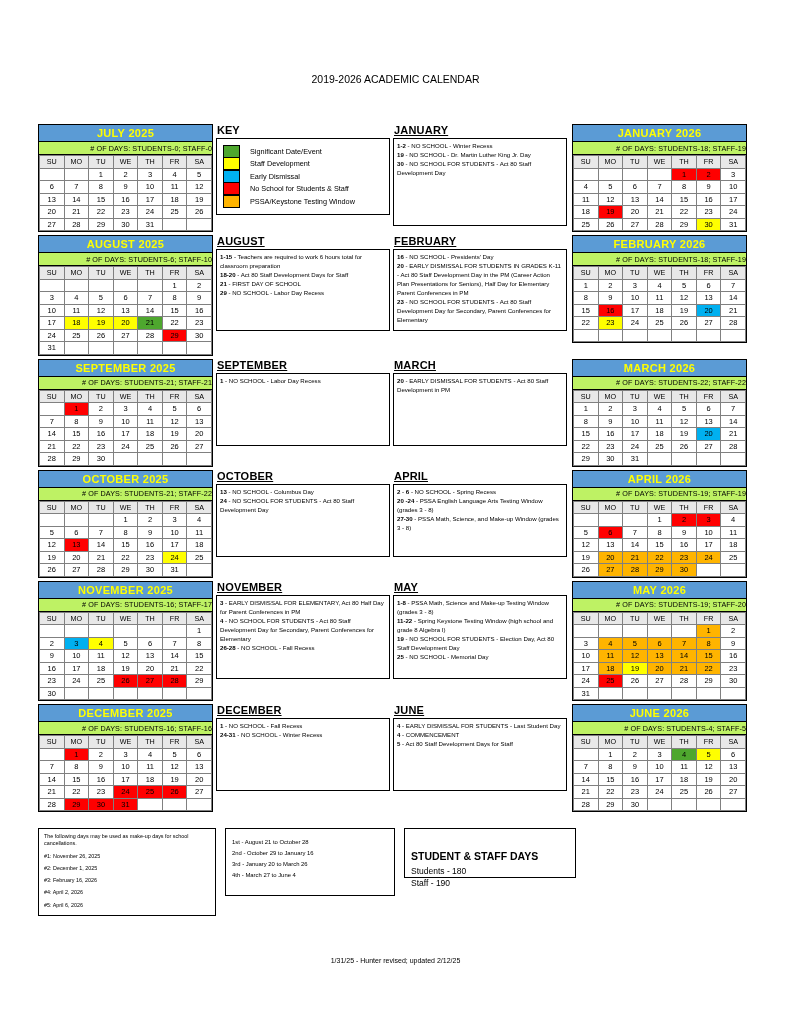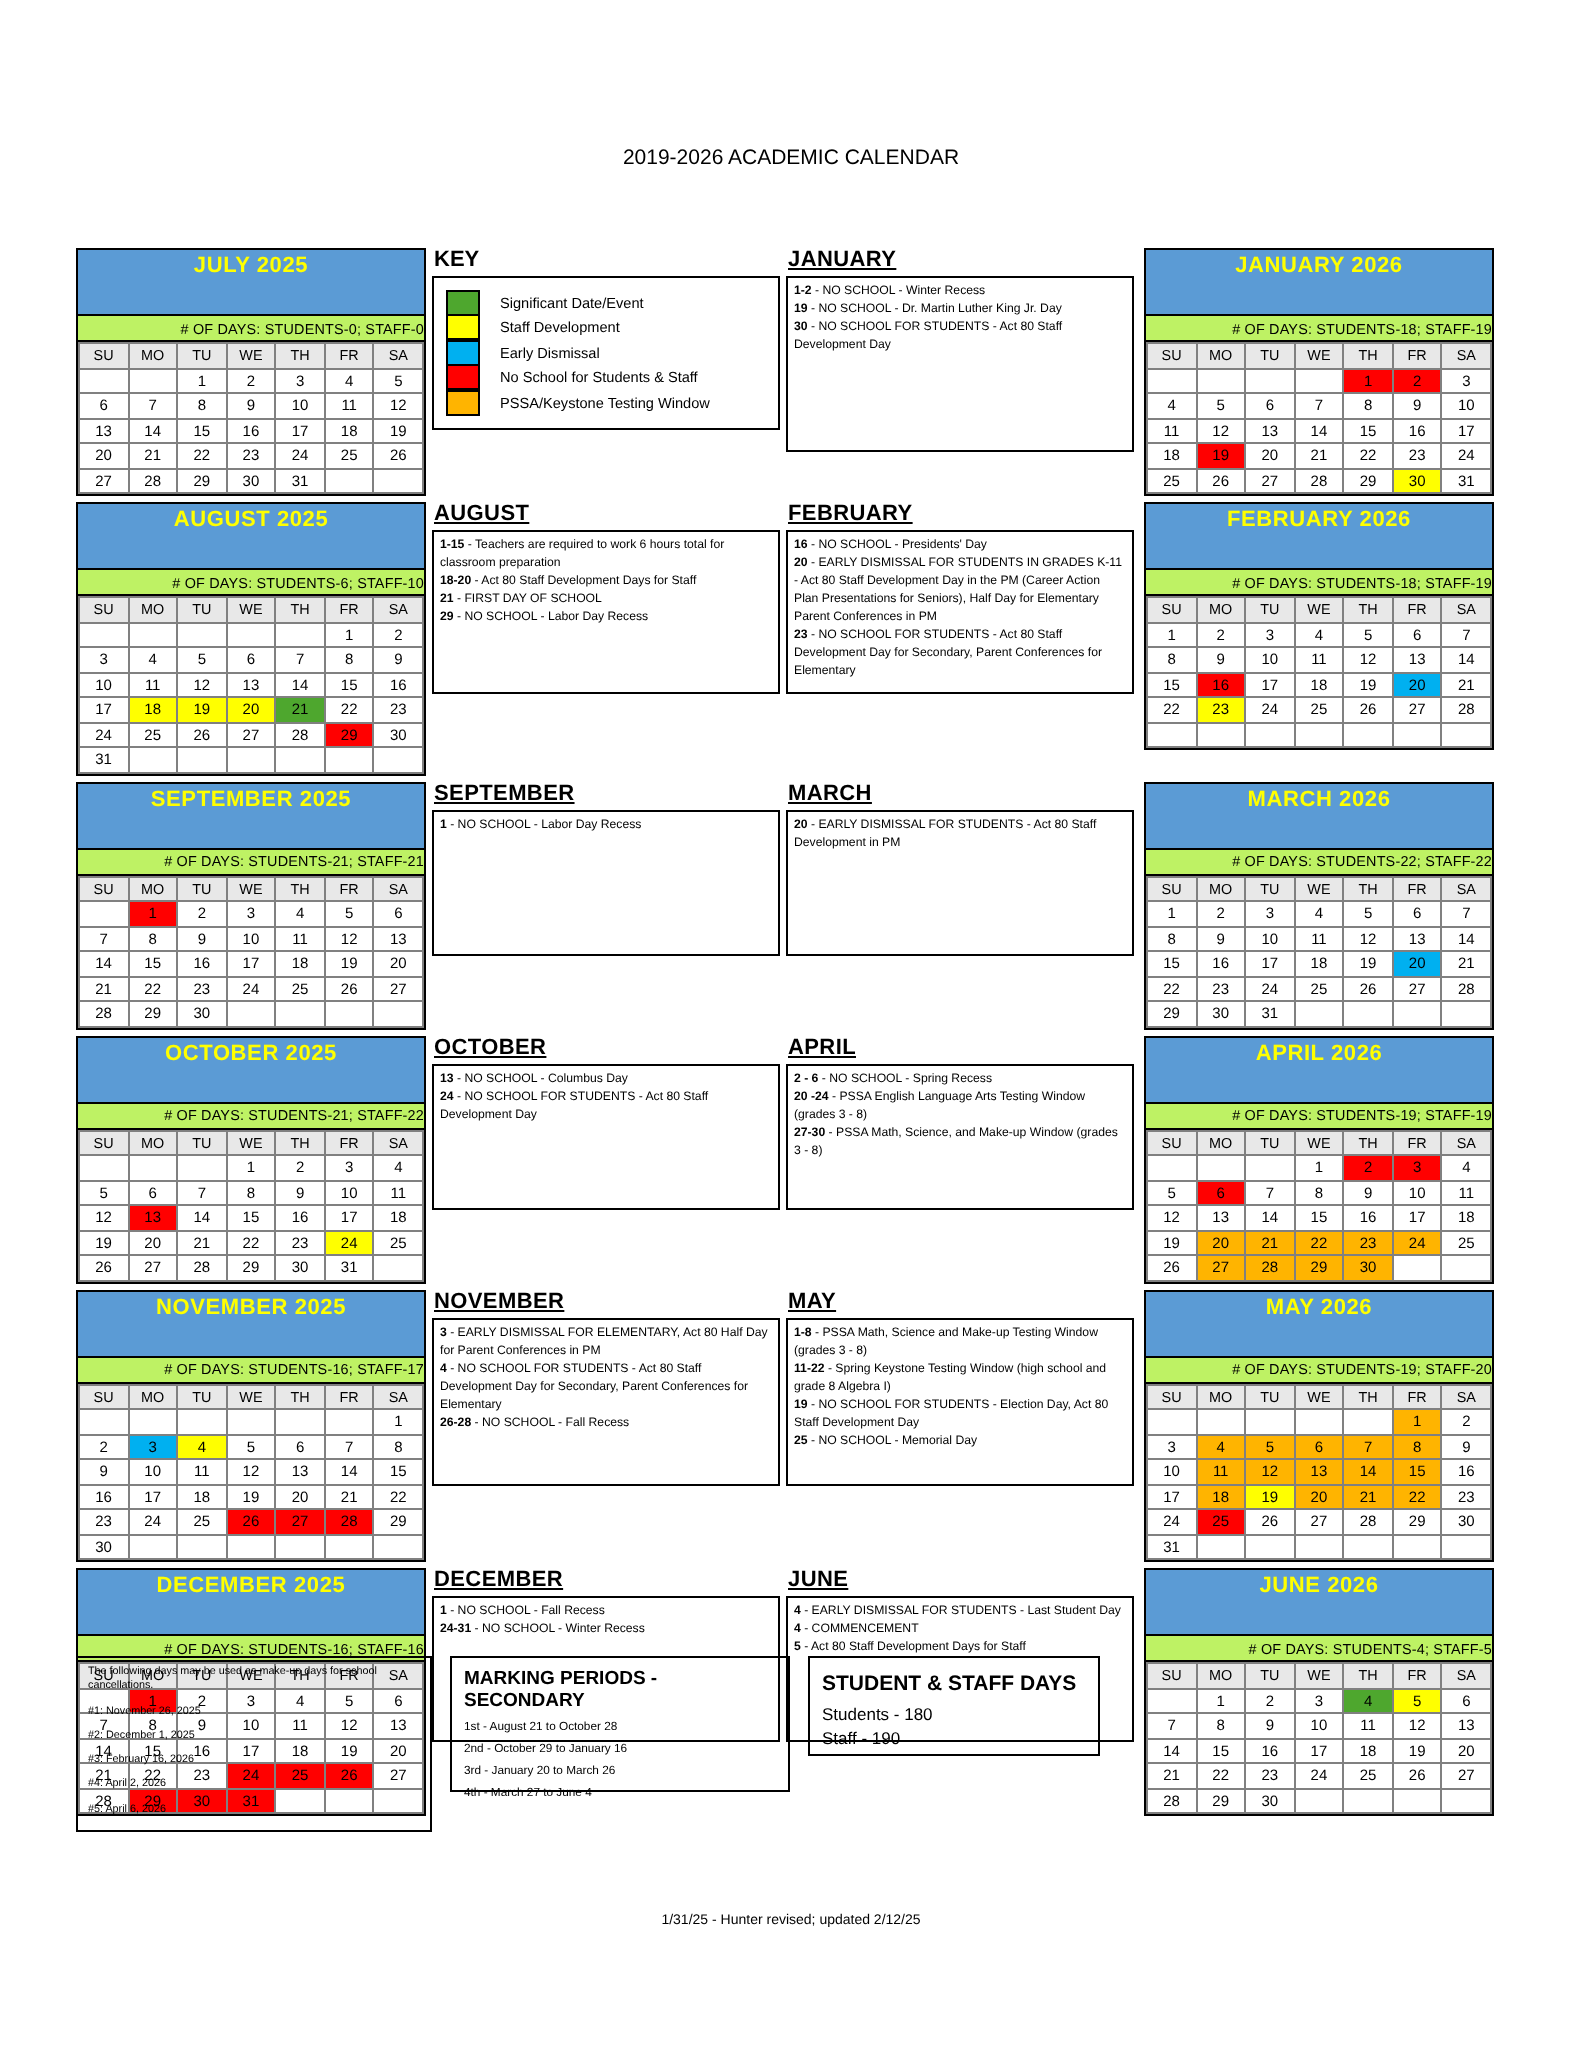--- a/index.html
+++ b/index.html
@@ -10,21 +10,21 @@
   .title-sub{font-size:10.5px;margin-top:3px;}
   .grid{position:absolute;left:38px;top:124px;width:716px;}
   .row{display:flex;width:100%;margin-bottom:3px;}
   .col-cal{width:178px;}
   .col-note{width:177px;}
   .spacer{width:2px;}
 
   
   .cal{width:175px;border:1px solid #000;box-sizing:border-box;}
   .cal-title{background:#5b9bd5;color:#ffff00;text-align:center;font-weight:bold;font-size:11px;
-             padding:2px 0 18px;letter-spacing:.3px;border-bottom:1px solid #000;}
+             padding:2px 0 2px;letter-spacing:.3px;border-bottom:1px solid #000;}
   .cal-days{background:#bef264;text-align:right;font-weight:normal;font-size:7.2px;
             padding:1.5px 0;border-bottom:1px solid #000;letter-spacing:.1px;}
   table.cal-tbl{border-collapse:collapse;width:100%;table-layout:fixed;}
   table.cal-tbl th,table.cal-tbl td{
       border:1px solid #808080;height:11.5px;text-align:center;font-size:7.5px;
       padding:0;line-height:11.5px;font-weight:normal;}
   table.cal-tbl th{background:#e8e8e8;font-size:7.2px;font-weight:normal;}
   td.g{background:#4ea72e;}
   td.y{background:#ffff00;}
   td.b{background:#00b0f0;}
@@ -46,21 +46,21 @@
   .key-sw{width:15px;height:11px;border:1px solid #000;margin-left:2px;margin-right:10px;flex:none;}
   .key-lbl{font-size:7.3px;}
 
   
   .footer{position:absolute;left:38px;top:828px;width:716px;display:flex;}
   .f-box{border:1px solid #000;box-sizing:border-box;}
   .f1{width:178px;height:88px;padding:4px 5px;font-size:5.4px;line-height:1.35;}
   .f1 .mk{margin-top:5px;}
   .f2{width:170px;height:68px;padding:5px 6px;margin-left:9px;}
   .f3{width:158px;height:56px;padding:5px 6px;margin-left:9px;}
-  .f4{width:146px;height:50px;padding:7px 6px;margin-left:9px;}
+  .f4{width:172px;height:50px;padding:21px 6px;margin-left:9px;}
   .f-h{font-size:9.5px;font-weight:bold;margin-bottom:4px;}
   .f-h.big{font-size:10.5px;}
   .f-line{font-size:5.9px;margin-top:5px;}
   .f-line.lg{font-size:8.5px;margin-top:2px;}
   .stamp{position:absolute;left:0;top:957px;width:791px;text-align:center;font-size:7px;}
 </style>
 </head>
 <body>
 
 <div class="page">
@@ -1029,21 +1029,20 @@
     <div class="f-box f1">
       <div>The following days may be used as make-up days for school cancellations.</div>
       <div class="mk">#1:  November 26, 2025</div>
       <div class="mk">#2:  December 1, 2025</div>
       <div class="mk">#3:  February 16, 2026</div>
       <div class="mk">#4:  April 2, 2026</div>
       <div class="mk">#5:  April 6, 2026</div>
     </div>
 
     <div class="f-box f2">
-      <div class="f-h">MARKING PERIODS - SECONDARY</div>
       <div class="f-line">1st - August 21  to October 28</div>
       <div class="f-line">2nd - October 29 to January 16</div>
       <div class="f-line">3rd - January 20 to March 26</div>
       <div class="f-line">4th -  March 27 to June 4</div>
     </div>
 
 
     <div class="f-box f4">
       <div class="f-h big">STUDENT &amp; STAFF DAYS</div>
       <div class="f-line lg">Students - 180</div>

